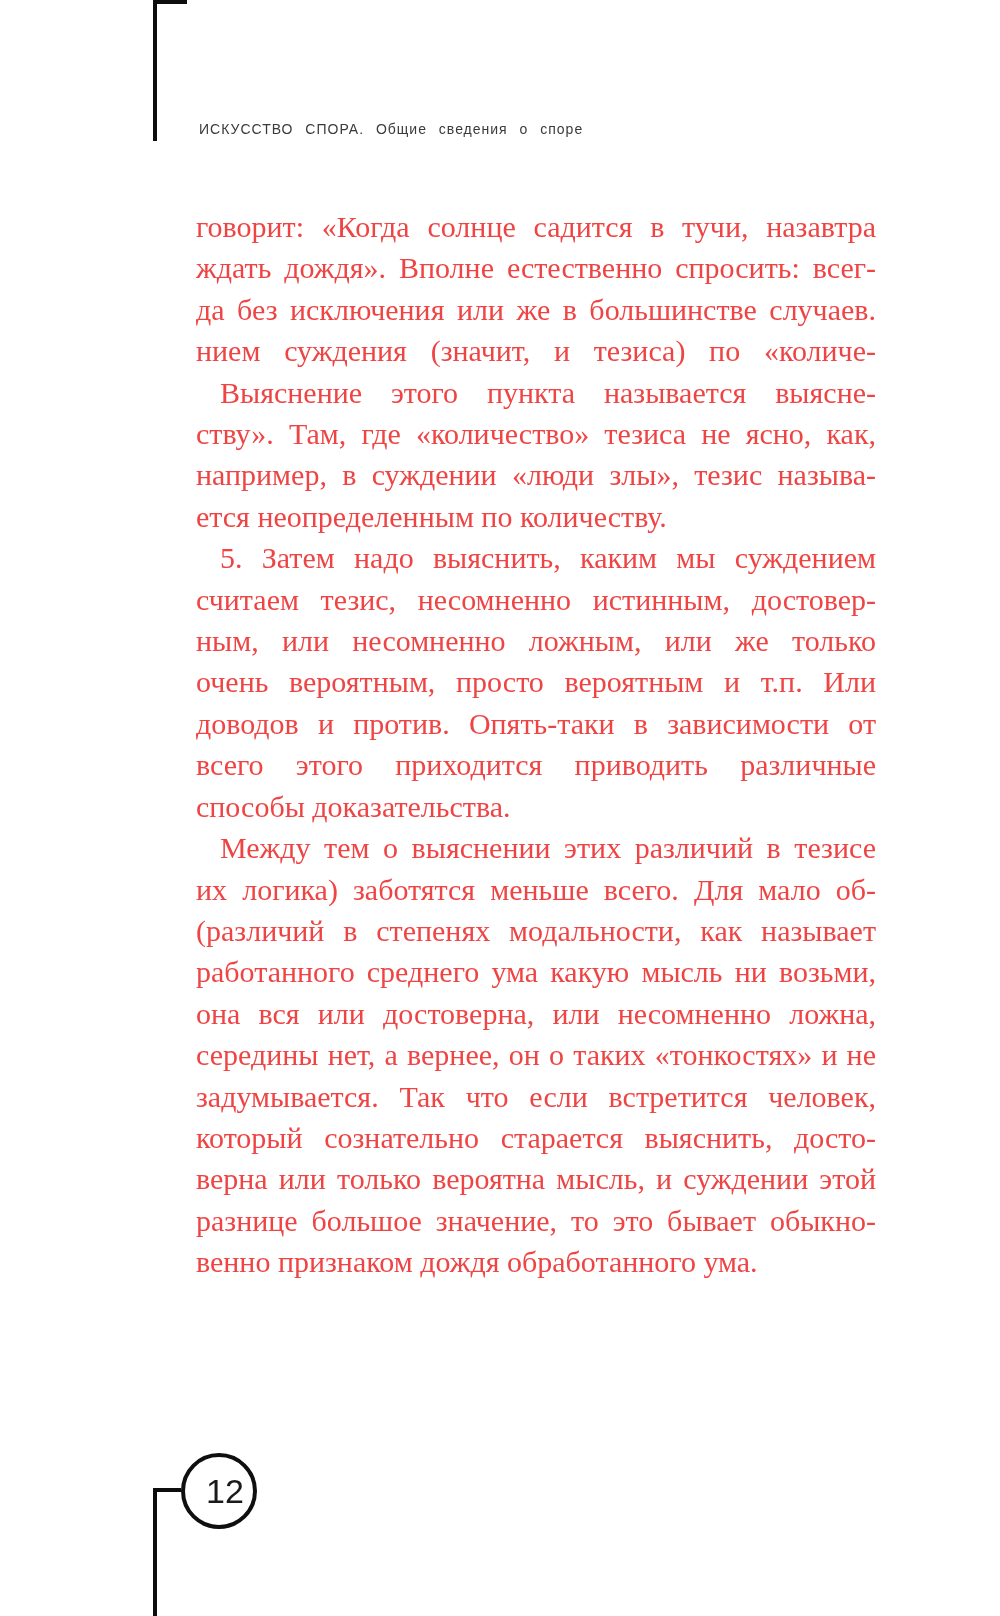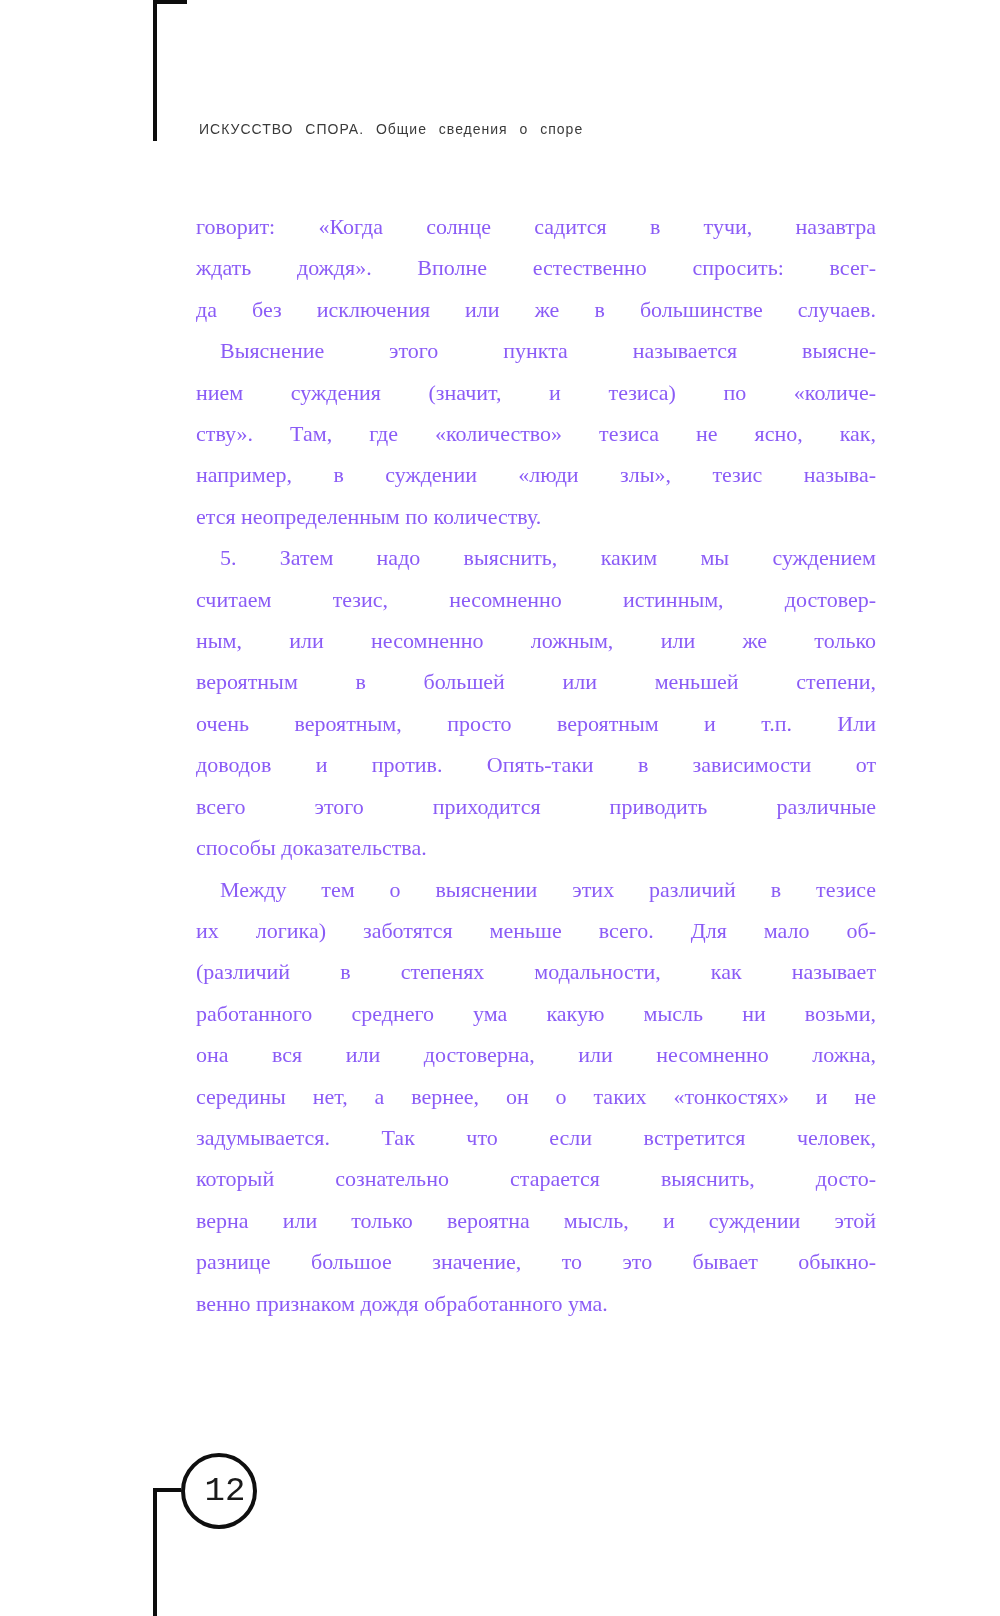--- a/index.html
+++ b/index.html
@@ -39,23 +39,23 @@
     white-space: nowrap;
   }
 
   
   .body-text {
     position: absolute;
     left: 196px;
     top: 206px;
     width: 680px;
     font-family: "Liberation Serif", serif;
-    font-size: 22px;
+    font-size: 30px;
     line-height: 41.4px;
-    color: #8b5cf6;
+    color: #ef4444;
   }
   .body-text .line {
     text-align: justify;
     text-align-last: left;
     white-space: normal;
   }
   .body-text .line.j {
     text-align-last: justify;
   }
   .body-text .line.ind {
@@ -70,21 +70,21 @@
     width: 68px;
     height: 68px;
     border: 4px solid #0f0f0f;
     border-radius: 50%;
     background: #ffffff;
     display: flex;
     align-items: center;
     justify-content: center;
   }
   .page-number {
-    font-family: Liberation Mono, monospace;
+    font-family: Liberation Sans, sans-serif;
     font-size: 34px;
     color: #1a1a1a;
     margin-left: 12px;
   }
 </style>
 </head>
 <body>
 
 <div class="page">
 
@@ -93,29 +93,28 @@
 
   <div class="running-header">
     <span>ИСКУССТВО СПОРА.</span>
     <span>Общие сведения о споре</span>
   </div>
 
   <div class="body-text">
       <div class="line j">говорит: «Когда солнце садится в тучи, назавтра</div>
       <div class="line j">ждать дождя». Вполне естественно спросить: всег-</div>
       <div class="line j">да без исключения или же в большинстве случаев.</div>
+      <div class="line j">нием суждения (значит, и тезиса) по «количе-</div>
       <div class="line j ind">Выяснение этого пункта называется выясне-</div>
-      <div class="line j">нием суждения (значит, и тезиса) по «количе-</div>
       <div class="line j">ству». Там, где «количество» тезиса не ясно, как,</div>
       <div class="line j">например, в суждении «люди злы», тезис называ-</div>
       <div class="line">ется неопределенным по количеству.</div>
       <div class="line j ind">5. Затем надо выяснить, каким мы суждением</div>
       <div class="line j">считаем тезис, несомненно истинным, достовер-</div>
       <div class="line j">ным, или несомненно ложным, или же только</div>
-      <div class="line j">вероятным в большей или меньшей степени,</div>
       <div class="line j">очень вероятным, просто вероятным и т.п. Или</div>
       <div class="line j">доводов и против. Опять-таки в зависимости от</div>
       <div class="line j">всего этого приходится приводить различные</div>
       <div class="line">способы доказательства.</div>
       <div class="line j ind">Между тем о выяснении этих различий в тезисе</div>
       <div class="line j">их логика) заботятся меньше всего. Для мало об-</div>
       <div class="line j">(различий в степенях модальности, как называет</div>
       <div class="line j">работанного среднего ума какую мысль ни возьми,</div>
       <div class="line j">она вся или достоверна, или несомненно ложна,</div>
       <div class="line j">середины нет, а вернее, он о таких «тонкостях» и не</div>

